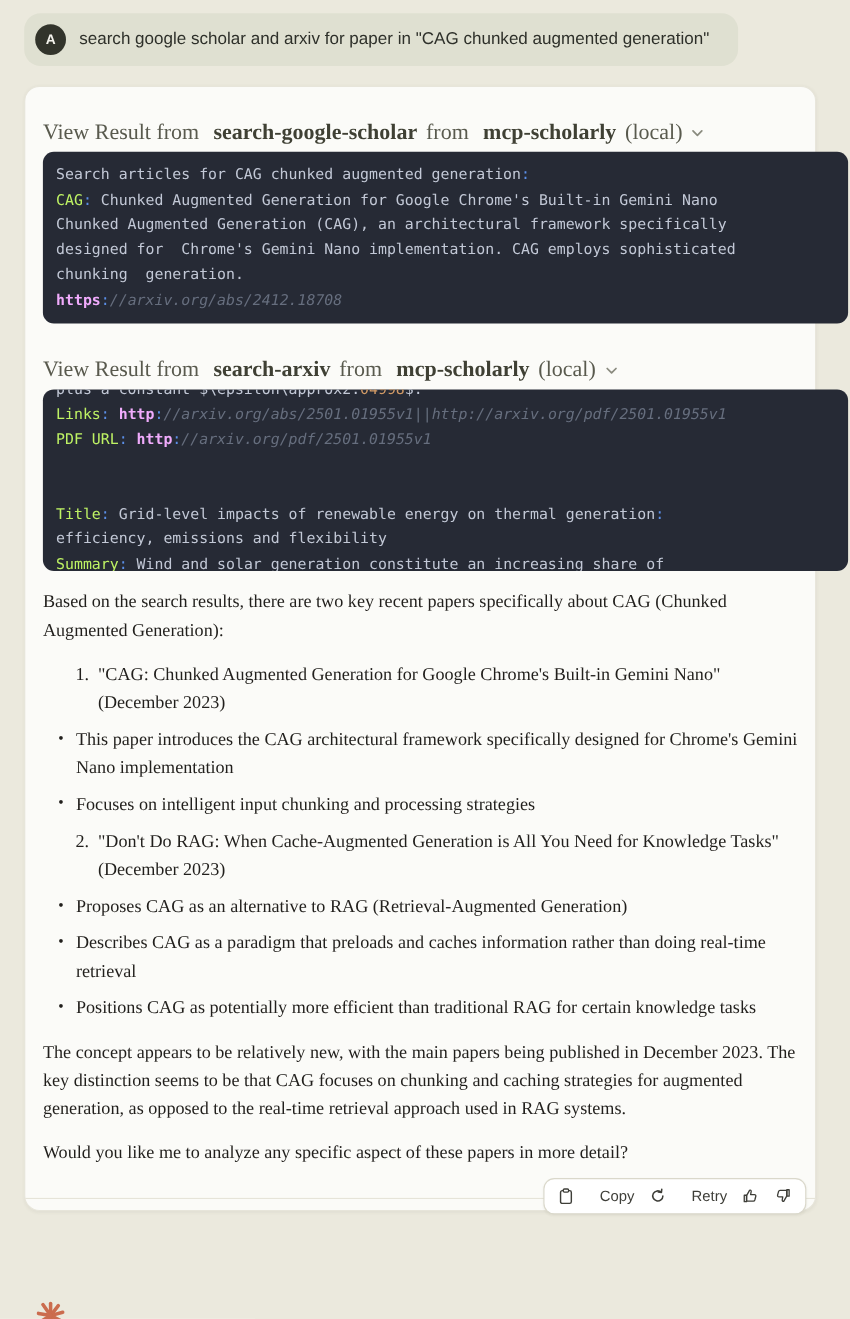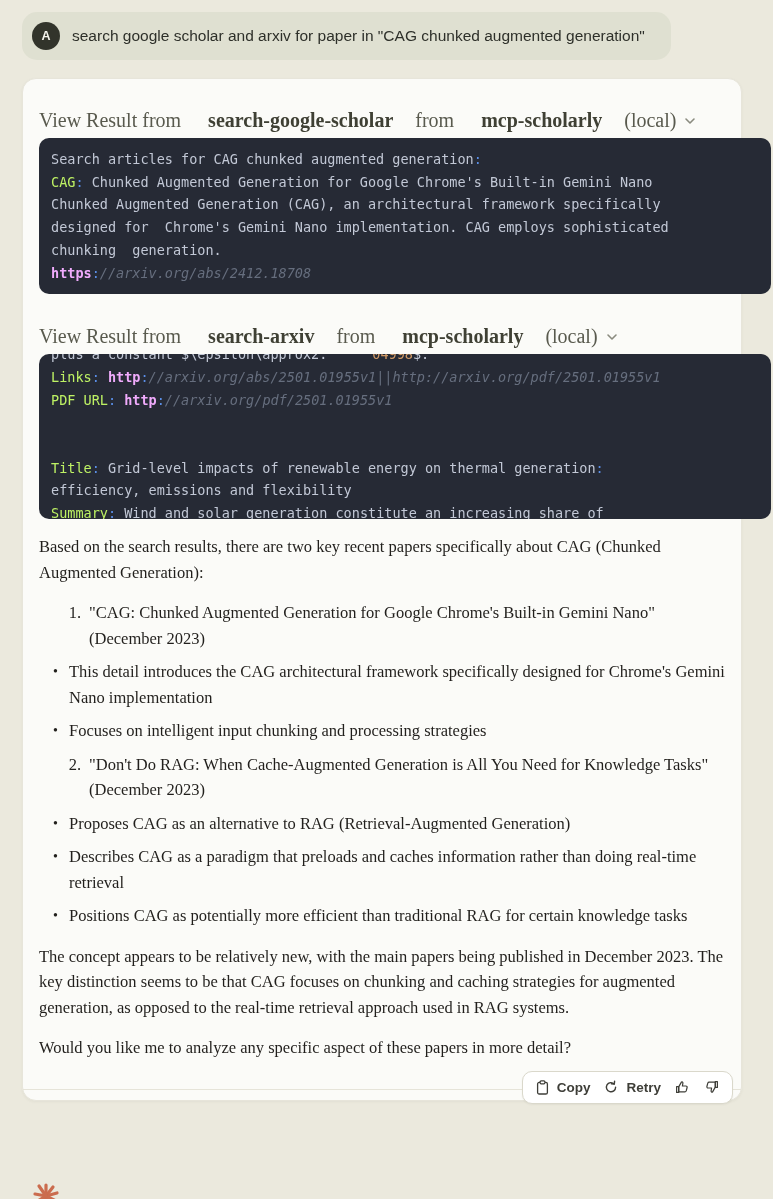--- a/index.html
+++ b/index.html
@@ -45,21 +45,21 @@
     font-size: 16.5px; line-height: 25.5px; color: #211F1C;
   }
   .card p.intro { margin-top: 0; }
   
   .tool-row {
     display: flex; align-items: center;
     margin: 32px 0 7px 0; cursor: pointer;
     font-size: 20px; color: #595A4E; line-height: 21px;
   }
   .tool-row.first { margin-top: 15px; }
-  .tool-row b { color: #3F4034; margin: 0 22px; }
+  .tool-row b { color: #3F4034; margin: 0 8px; }
   .tool-row .sp { margin-right: 5px; }
   .tool-row svg { margin-left: 8px; }
   
   .code {
     width: 732px;
     background: #262A35;
     border-radius: 10px;
     padding: 10px 12px;
     overflow: hidden;
     font-family: "DejaVu Sans Mono", "Liberation Mono", monospace;
@@ -67,21 +67,21 @@
     color: #C2C8D6;
     white-space: pre;
   }
   .code.clipped { height: 165px; padding-top: 0; padding-bottom: 0; }
   .code.clipped .line:first-child { margin-top: -11px; }
   .code .line { min-height: 22.7px; }
   .tk-b  { color: #5B8FE8; }
   .tk-k  { color: #bef264; }
   .tk-kb { color: #f0abfc; font-weight: bold; }
   .tk-i  { color: #666E7E; font-style: italic; }
-  .tk-o  { color: #D19A66; margin-left: 45px; }
+  .tk-o  { color: #D19A66; }
   
   .list { margin: 15px 0; }
   .li {
     display: flex;
     margin: 8px 0;
     font-size: 16.5px; line-height: 25.5px; color: #211F1C;
   }
   .li .marker { flex: 0 0 auto; text-align: right; }
   .li.num .marker { width: 28px; padding-right: 8px; margin-left: 22px; }
   .li.bul .marker { width: 16px; padding-right: 12px; margin-left: 14px; font-size: 14px; }
@@ -94,25 +94,25 @@
   .actions {
     position: absolute; right: 8px; bottom: -14px;
     display: flex; align-items: center; gap: 4px;
     background: #FFFFFF;
     border: 1px solid #DAD8CB;
     border-radius: 10px;
     padding: 5px 8px;
     box-shadow: 0 1px 2px rgba(60,60,40,0.06);
   }
   .act-btn {
-    display: flex; align-items: center; gap: 8px;
+    display: flex; align-items: center; gap: 24px;
     background: none; border: none; cursor: pointer;
     font-family: "Liberation Sans", sans-serif;
     font-size: 13.5px; color: #3E3E38;
-    padding: 3px 5px; border-radius: 6px; font-weight: bold;
+    padding: 3px 5px; border-radius: 6px;
   }
   .act-btn svg { display: block; }
   
   .claude-logo { position: absolute; left: 32px; top: 1182px; }
 </style>
 </head>
 <body>
 
 
 
@@ -154,21 +154,21 @@
 
   <p>Based on the search results, there are two key recent papers specifically about CAG (Chunked Augmented Generation):</p>
 
   <div class="list">
       <div class="li num">
         <span class="marker">1.</span>
         <span class="txt">"CAG: Chunked Augmented Generation for Google Chrome's Built-in Gemini Nano" (December 2023)</span>
       </div>
       <div class="li bul">
         <span class="marker">•</span>
-        <span class="txt">This detail introduces the CAG architectural framework specifically designed for Chrome's Gemini Nano implementation</span>
+        <span class="txt">This paper introduces the CAG architectural framework specifically designed for Chrome's Gemini Nano implementation</span>
       </div>
       <div class="li bul">
         <span class="marker">•</span>
         <span class="txt">Focuses on intelligent input chunking and processing strategies</span>
       </div>
       <div class="li num">
         <span class="marker">2.</span>
         <span class="txt">"Don't Do RAG: When Cache-Augmented Generation is All You Need for Knowledge Tasks" (December 2023)</span>
       </div>
       <div class="li bul">

